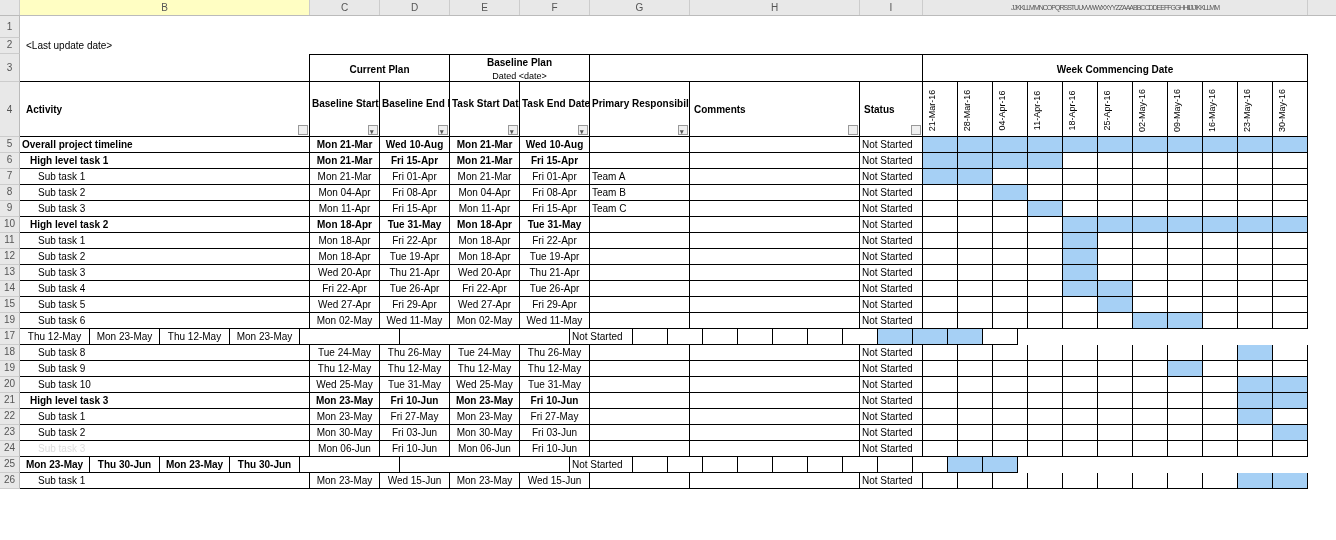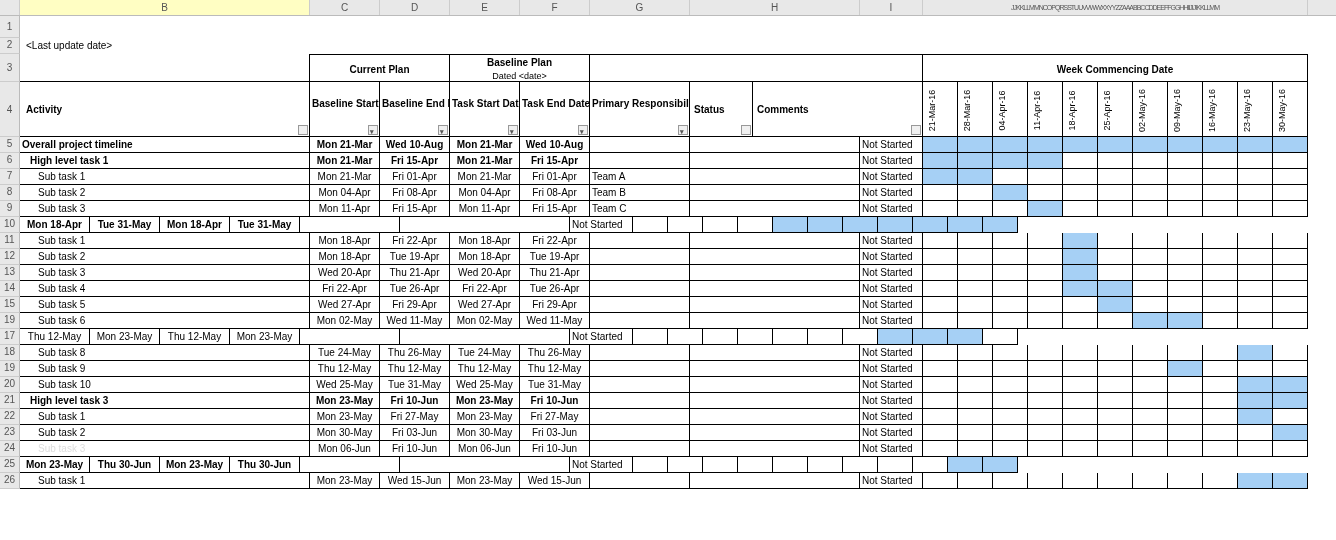--- a/index.html
+++ b/index.html
@@ -73,22 +73,22 @@
     <div class="rowhdr" style="line-height:55px">4</div>
     <div class="cell" style="width:290px;text-align:left;padding-left:6px;line-height:55px">
       <span>Activity</span>
       <span class="filter-ico"></span>
     </div>
     <div class="cell" style="width:70px;padding-top:14px"><span>Baseline Start Date</span><span class="filter-ico"></span></div>
     <div class="cell" style="width:70px;padding-top:14px"><span>Baseline End Date</span><span class="filter-ico"></span></div>
     <div class="cell" style="width:70px;padding-top:14px"><span>Task Start Date</span><span class="filter-ico"></span></div>
     <div class="cell" style="width:70px;padding-top:14px"><span>Task End Date</span><span class="filter-ico"></span></div>
     <div class="cell" style="width:100px;padding-top:14px"><span>Primary Responsibility</span><span class="filter-ico"></span></div>
+    <div class="cell" style="width:170px;text-align:left;padding-left:4px;line-height:55px"><span>Comments</span><span class="filter-ico"></span></div>
     <div class="cell" style="width:63px;text-align:left;padding-left:4px;line-height:55px"><span>Status</span><span class="filter-ico"></span></div>
-    <div class="cell" style="width:170px;text-align:left;padding-left:4px;line-height:55px"><span>Comments</span><span class="filter-ico"></span></div>
     <div id="week-hdrs" style="display:flex">
         <div class="cell" style="width: 35px; height: 55px; line-height: 55px;"><span class="vtxt">21-Mar-16</span></div>
         <div class="cell" style="width: 35px; height: 55px; line-height: 55px;"><span class="vtxt">28-Mar-16</span></div>
         <div class="cell" style="width: 35px; height: 55px; line-height: 55px;"><span class="vtxt">04-Apr-16</span></div>
         <div class="cell" style="width: 35px; height: 55px; line-height: 55px;"><span class="vtxt">11-Apr-16</span></div>
         <div class="cell" style="width: 35px; height: 55px; line-height: 55px;"><span class="vtxt">18-Apr-16</span></div>
         <div class="cell" style="width: 35px; height: 55px; line-height: 55px;"><span class="vtxt">25-Apr-16</span></div>
         <div class="cell" style="width: 35px; height: 55px; line-height: 55px;"><span class="vtxt">02-May-16</span></div>
         <div class="cell" style="width: 35px; height: 55px; line-height: 55px;"><span class="vtxt">09-May-16</span></div>
         <div class="cell" style="width: 35px; height: 55px; line-height: 55px;"><span class="vtxt">16-May-16</span></div>
@@ -203,20 +203,21 @@
         <div class="cell" style="width: 35px;"></div>
         <div class="cell" style="width: 35px;"></div>
         <div class="cell" style="width: 35px;"></div>
         <div class="cell" style="width: 35px;"></div>
         <div class="cell" style="width: 35px;"></div>
         <div class="cell" style="width: 35px;"></div>
         <div class="cell" style="width: 35px;"></div>
       </div>
       <div class="row">
         <div class="rowhdr">10</div>
+        <div class="cell  bold ind1" style="width: 290px;">High level task 2</div>
         <div class="cell center bold" style="width: 70px;">Mon 18-Apr</div>
         <div class="cell center bold" style="width: 70px;">Tue 31-May</div>
         <div class="cell center bold" style="width: 70px;">Mon 18-Apr</div>
         <div class="cell center bold" style="width: 70px;">Tue 31-May</div>
         <div class="cell " style="width: 100px;"></div>
         <div class="cell " style="width: 170px;"></div>
         <div class="cell " style="width: 63px;">Not Started</div>
         <div class="cell" style="width: 35px;"></div>
         <div class="cell" style="width: 35px;"></div>
         <div class="cell" style="width: 35px;"></div>

